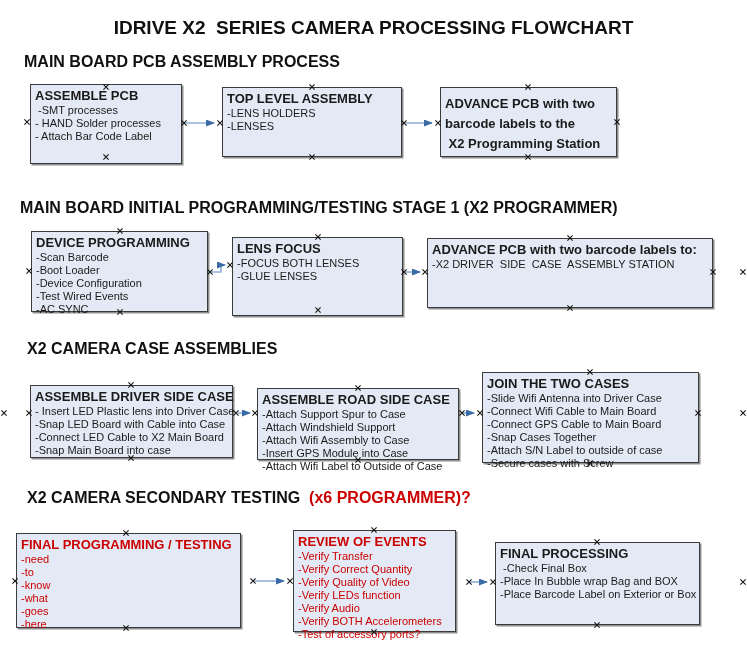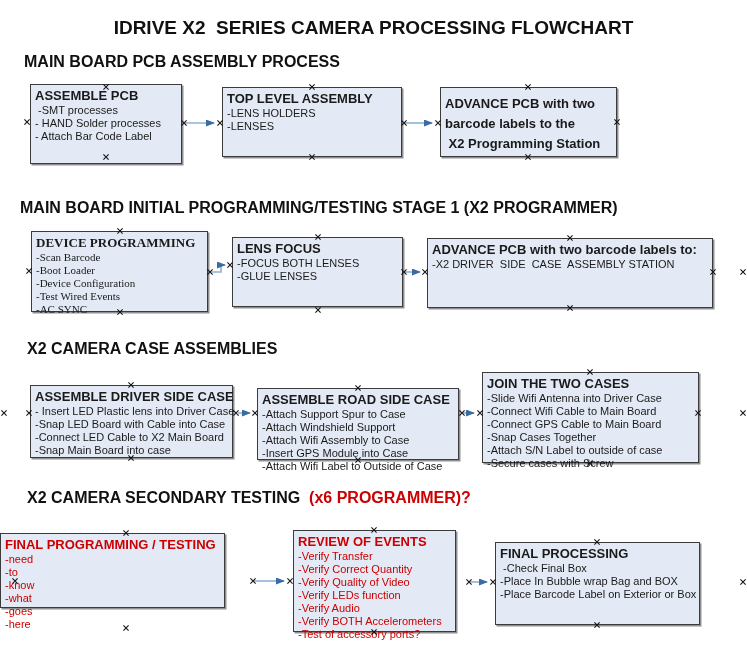--- a/index.html
+++ b/index.html
@@ -43,30 +43,30 @@
     <div class="bi">-LENS HOLDERS</div>
     <div class="bi">-LENSES</div>
   </div>
 
   <div class="box padtop" style="left:440px;top:87px;width:177px;height:70px;">
     <div class="bl">ADVANCE PCB with two</div>
     <div class="bl">barcode labels to the</div>
     <div class="bl"> X2 Programming Station</div>
   </div>
 
-  <div class="box" style="left:31px;top:231px;width:177px;height:81px;font-family:Liberation Serif, serif;">
+  <div class="box" style="left:31px;top:231px;width:177px;height:81px;">
     <div class="bt">DEVICE PROGRAMMING</div>
     <div class="bi">-Scan Barcode</div>
     <div class="bi">-Boot Loader</div>
     <div class="bi">-Device Configuration</div>
     <div class="bi">-Test Wired Events</div>
     <div class="bi">-AC SYNC</div>
   </div>
 
-  <div class="box" style="left:232px;top:237px;width:171px;height:70px;">
+  <div class="box" style="left:232px;top:237px;width:171px;height:79px;">
     <div class="bt">LENS FOCUS</div>
     <div class="bi">-FOCUS BOTH LENSES</div>
     <div class="bi">-GLUE LENSES</div>
   </div>
 
   <div class="box" style="left:427px;top:238px;width:286px;height:70px;">
     <div class="bt">ADVANCE PCB with two barcode labels to:</div>
     <div class="bi">-X2 DRIVER  SIDE  CASE  ASSEMBLY STATION</div>
   </div>
 
@@ -90,21 +90,21 @@
   <div class="box" style="left:482px;top:372px;width:217px;height:91px;">
     <div class="bt">JOIN THE TWO CASES</div>
     <div class="bi">-Slide Wifi Antenna into Driver Case</div>
     <div class="bi">-Connect Wifi Cable to Main Board</div>
     <div class="bi">-Connect GPS Cable to Main Board</div>
     <div class="bi">-Snap Cases Together</div>
     <div class="bi">-Attach S/N Label to outside of case</div>
     <div class="bi">-Secure cases with Screw</div>
   </div>
 
-  <div class="box redbox" style="left:0;top:533px;width:225px;height:75px;">
+  <div class="box redbox" style="left:16px;top:533px;width:225px;height:95px;">
     <div class="bt">FINAL PROGRAMMING / TESTING</div>
     <div class="bi">-need</div>
     <div class="bi">-to</div>
     <div class="bi">-know</div>
     <div class="bi">-what</div>
     <div class="bi">-goes</div>
     <div class="bi">-here</div>
   </div>
 
   <div class="box redbox" style="left:293px;top:530px;width:163px;height:102px;">

